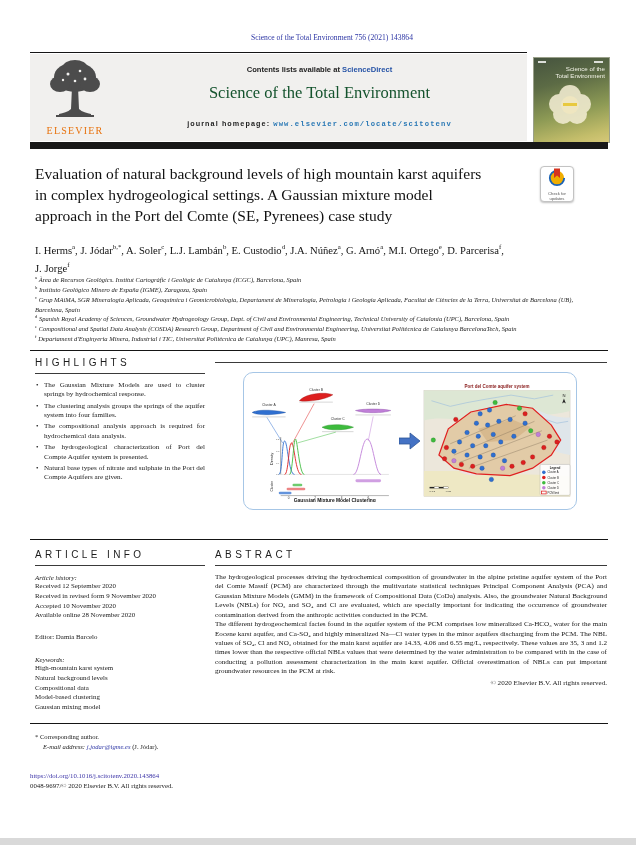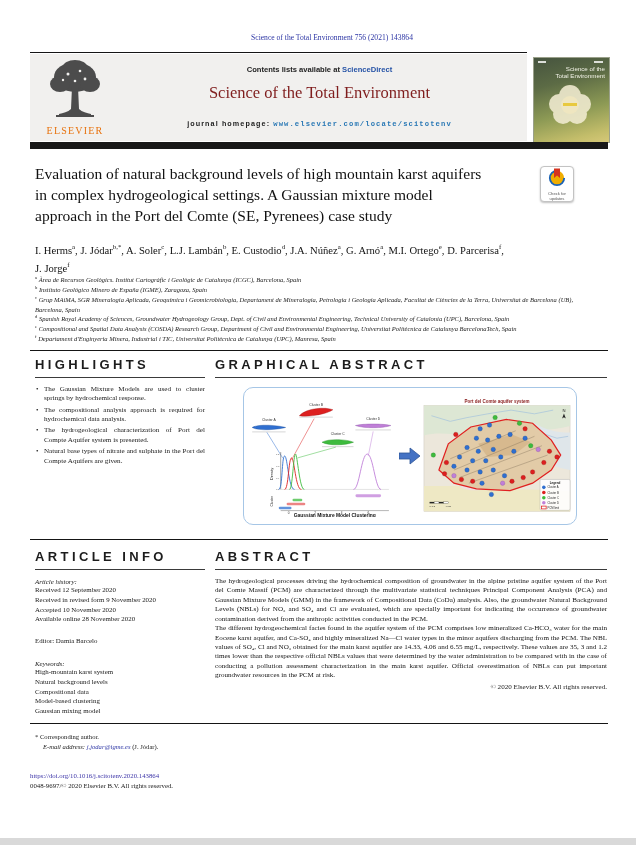--- a/index.html
+++ b/index.html
@@ -13,21 +13,21 @@
 
   .hline{position:absolute;background:#151515;height:1px;}
 
   
   #banner{position:absolute;left:30px;top:54px;width:497px;height:87px;background:#f1f0ee;}
   #elsevier-logo{position:absolute;left:8px;top:3px;width:74px;height:81px;text-align:center;}
   #elsevier-logo .word{font-size:10px;color:#e8720d;letter-spacing:1.2px;margin-top:-2px;font-family:Liberation Serif, serif;}
   #banner-center{position:absolute;left:88px;right:6px;top:0;height:100%;text-align:center;}
   #contents-line{margin-top:11px;font-size:7.6px;font-weight:bold;color:#222;}
   #contents-line .lnk{color:#2653a6;}
-  #journal-title{margin-top:9px;font-size:16.5px;color:#7f1d1d;}
+  #journal-title{margin-top:9px;font-size:16.5px;color:#14532d;}
   #homepage-line{margin-top:16px;font-size:7.2px;font-weight:bold;letter-spacing:1.1px;color:#222;}
   #homepage-line .lnk{color:#2978b5;font-family:Liberation Mono, monospace;}
 
   
   #cover{position:absolute;left:533px;top:57px;width:75px;height:84px;border:1px solid #9aa08a;
          background:linear-gradient(165deg,#46543f 0%,#5c6b45 30%,#8d9a55 62%,#c3bd6a 88%,#d6c878 100%);}
   #cover .cov-title{position:absolute;top:7px;right:4px;text-align:right;color:#f3f3e8;
          font-size:6.2px;line-height:1.15;font-family:"Liberation Sans","DejaVu Sans",sans-serif;}
   #cover svg{position:absolute;left:0;top:0;}
 
@@ -40,21 +40,21 @@
                text-align:center;cursor:pointer;}
   #check-badge .cb-txt{font-size:4.2px;color:#555;line-height:1.15;
                font-family:"Liberation Sans","DejaVu Sans",sans-serif;}
   #authors{position:absolute;left:35px;top:239px;width:478px;font-size:10.6px;line-height:15px;color:#111;}
   #authors sup{font-size:6.8px;}
   #affiliations{position:absolute;left:35px;top:275px;width:565px;font-size:6.5px;line-height:1.5;
                 font-style:italic;color:#222;}
   #affiliations sup{font-size:4.6px;font-style:normal;}
 
   
-  .sec-heading{font-family:"Liberation Sans","DejaVu Sans",sans-serif;font-size:13px;font-weight:bold;
+  .sec-heading{font-family:"Liberation Sans","DejaVu Sans",sans-serif;font-size:10px;font-weight:normal;
                letter-spacing:3.4px;color:#1c1c1c;}
   .heading-rule{height:1px;background:#3a3a3a;margin-top:5px;}
 
   
   #highlights-col{position:absolute;left:35px;top:357px;width:170px;}
   #highlights-list{margin:7px 0 0 0;padding:0;list-style:none;}
   #highlights-list li{position:relative;padding-left:9px;font-size:7.1px;line-height:1.32;
                       text-align:justify;margin-bottom:2px;color:#1a1a1a;}
   #highlights-list li::before{content:"•";position:absolute;left:1px;top:0;}
   #ga-col{position:absolute;left:215px;top:357px;width:392px;}
@@ -179,28 +179,28 @@
     </div>
 
   <div class="hline" style="left:30px;top:350px;width:578px;"></div>
 
   <div id="highlights-col">
     <div class="sec-heading">HIGHLIGHTS</div>
     <div class="heading-rule"></div>
     <ul id="highlights-list">
 
     <li>The Gaussian Mixture Models are used to cluster springs by hydrochemical response.</li>
+        <li>The clustering analysis groups the springs of the aquifer system into four families.</li>
         <li>The compositional analysis approach is required for hydrochemical data analysis.</li>
         <li>The hydrogeological characterization of Port del Compte Aquifer system is presented.</li>
         <li>Natural base types of nitrate and sulphate in the Port del Compte Aquifers are given.</li>
       </ul>
   </div>
 
   <div id="ga-col">
-    <div class="sec-heading">GRAPHICAL ABSTRACT</div>
     <div class="heading-rule"></div>
 
     <div id="ga-box">
 
       <svg width="150" height="122" viewBox="0 0 150 124">
 
         <g>
           <text x="20" y="26" font-size="3.4" text-anchor="middle" fill="#333">Cluster A</text>
           <path d="M3,33 C10,29 30,31 37,33 C30,35 10,37 3,33 Z" stroke="#1d4f9e" stroke-width="0.4" fill="#2f6fd0"></path>
           <line x1="3" y1="37.5" x2="37" y2="37.5" stroke="#999" stroke-width="0.4"></line>

